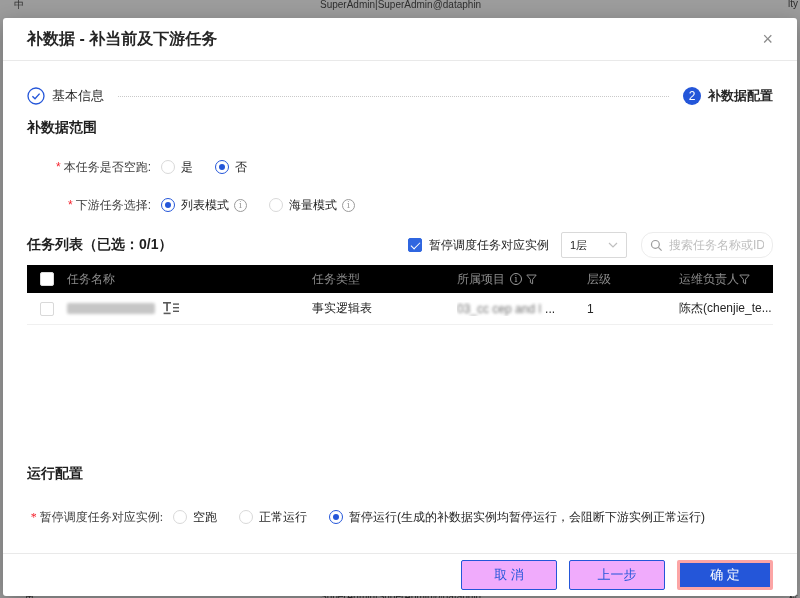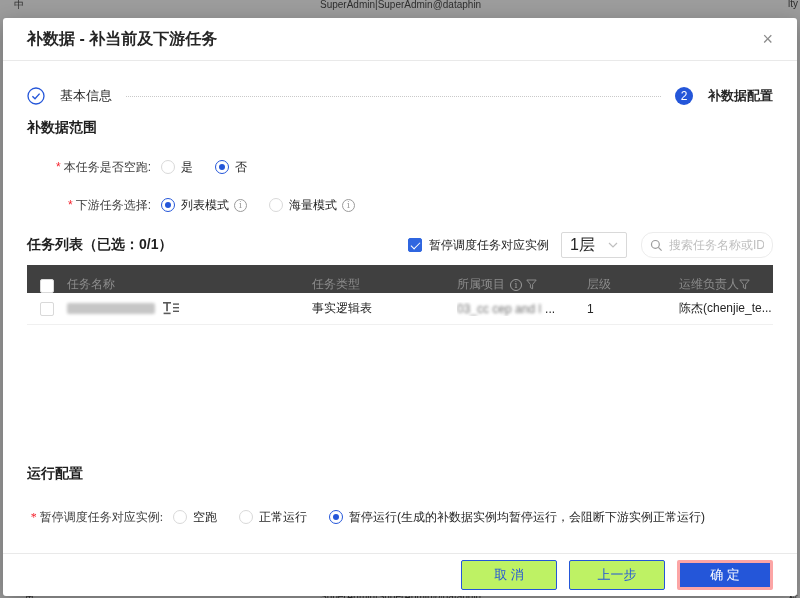--- a/index.html
+++ b/index.html
@@ -19,21 +19,21 @@
   .modal { position:absolute; left:3px; top:18px; width:794px; height:578px;
            background:#fff; border-radius:3px; box-shadow:0 6px 20px rgba(0,0,0,.3);
            display:flex; flex-direction:column; }
 
   .modal-header { height:43px; flex:0 0 43px; border-bottom:1px solid #e9e9e9;
                   display:flex; align-items:center; padding:0 24px; }
   .modal-title { font-size:16px; font-weight:bold; color:#262626; }
   .close-x { margin-left:auto; font-size:18px; color:#8c8c8c; line-height:1; cursor:pointer; }
 
   .steps { display:flex; align-items:center; margin:26px 24px 0; height:18px; }
-  .step { display:flex; align-items:flex-end; gap:15px; }
+  .step { display:flex; align-items:flex-end; gap:7px; }
   .step-label { font-size:13px; color:#262626; }
   .step-label.current { font-weight:bold; }
   .step-line { flex:1; border-top:1px dotted #c9c9c9; margin:0 14px; height:0; }
   .step-num { width:18px; height:18px; border-radius:50%; background:#2456d9; color:#fff;
               font-size:12px; display:flex; align-items:center; justify-content:center; }
 
   .section-heading { font-size:14px; font-weight:bold; color:#1f1f1f; margin:14px 24px 0; line-height:16px; }
   .section-heading.run { margin-top:12px; }
 
   .form-row { display:flex; align-items:center; margin:22px 24px 0; font-size:12px; height:20px; }
@@ -58,32 +58,32 @@
   .list-header { display:flex; align-items:center; margin:16px 24px 0; height:28px; }
   .list-heading { font-size:14px; font-weight:bold; color:#1f1f1f; white-space:nowrap; }
   .list-controls { margin-left:auto; display:flex; align-items:center; }
   .cb { width:14px; height:14px; border:1px solid #d9d9d9; border-radius:2px; background:#fff;
         display:flex; align-items:center; justify-content:center; cursor:pointer; flex:0 0 14px; }
   .cb.checked { background:#2f66e0; border-color:#2f66e0; }
   .cb.checked::after { content:""; width:4px; height:8px; border-right:1.5px solid #fff;
         border-bottom:1.5px solid #fff; transform:rotate(45deg); margin-top:-2px; }
   .cb-label { font-size:12px; color:#262626; margin-left:7px; white-space:nowrap; }
   .depth-select { width:66px; height:26px; border:1px solid #d9d9d9; border-radius:2px;
-        display:flex; align-items:center; padding:0 8px; font-size:16px; color:#262626;
+        display:flex; align-items:center; padding:0 8px; font-size:11px; color:#262626;
         margin-left:12px; cursor:pointer; background:#fff; }
   .depth-select .chev { margin-left:auto; }
   .search-box { width:132px; height:26px; border:1px solid #ececec; border-radius:12px;
         display:flex; align-items:center; padding:0 8px; margin-left:14px; background:#fff; }
   .search-box input { border:none; outline:none; width:100%; font-size:12px; color:#262626;
         margin-left:6px; font-family:inherit; }
   .search-box input::placeholder { color:#bfbfbf; }
 
   
   .task-table { margin:6px 24px 0; font-size:12px; }
-  .thead { display:flex; align-items:flex-end; height:28px; background:#404040; color:#8c8c8c; }
+  .thead { display:flex; align-items:center; height:28px; background:#000000; color:#8c8c8c; }
   .trow  { display:flex; align-items:center; height:32px; background:#fff;
            border-bottom:1px solid #f0f0f0; color:#262626; }
   .col-cb    { width:40px;  padding-left:13px; display:flex; align-items:center; }
   .col-name  { width:245px; display:flex; align-items:center; gap:8px; }
   .col-type  { width:145px; }
   .col-proj  { width:130px; display:flex; align-items:center; gap:4px; overflow:hidden; white-space:nowrap; }
   .col-level { width:80px; }
   .col-owner { flex:1; display:flex; align-items:center; padding-left:12px;
                overflow:hidden; white-space:nowrap; }
   .thead .info-icon { margin-left:1px; width:12px; height:12px; line-height:10px; }
@@ -91,21 +91,21 @@
 
   .redact-bar { width:88px; height:11px; background:#c6c6c6; border-radius:2px; filter:blur(1.5px); }
   .blur { filter:blur(1.8px); color:#6f6f6f; }
 
   
   .modal-footer { margin-top:auto; height:43px; flex:0 0 43px; border-top:1px solid #e9e9e9;
                   display:flex; align-items:center; justify-content:flex-end;
                   padding-right:24px; gap:12px; }
   .btn { min-width:96px; height:30px; border-radius:2px; font-size:13px; cursor:pointer;
          display:flex; align-items:center; justify-content:center; font-family:inherit; }
-  .btn.ghost { background:#bef264; border:1px solid #2456d9; color:#2456d9; }
+  .btn.ghost { background:#f0abfc; border:1px solid #2456d9; color:#2456d9; }
   .btn.primary { background:#2456d9; border:3px solid #fca5a5; color:#fff; }
 
   svg { display:block; }
 </style>
 </head>
 <body>
 
 <div class="screen">
 
   <div class="band top">

